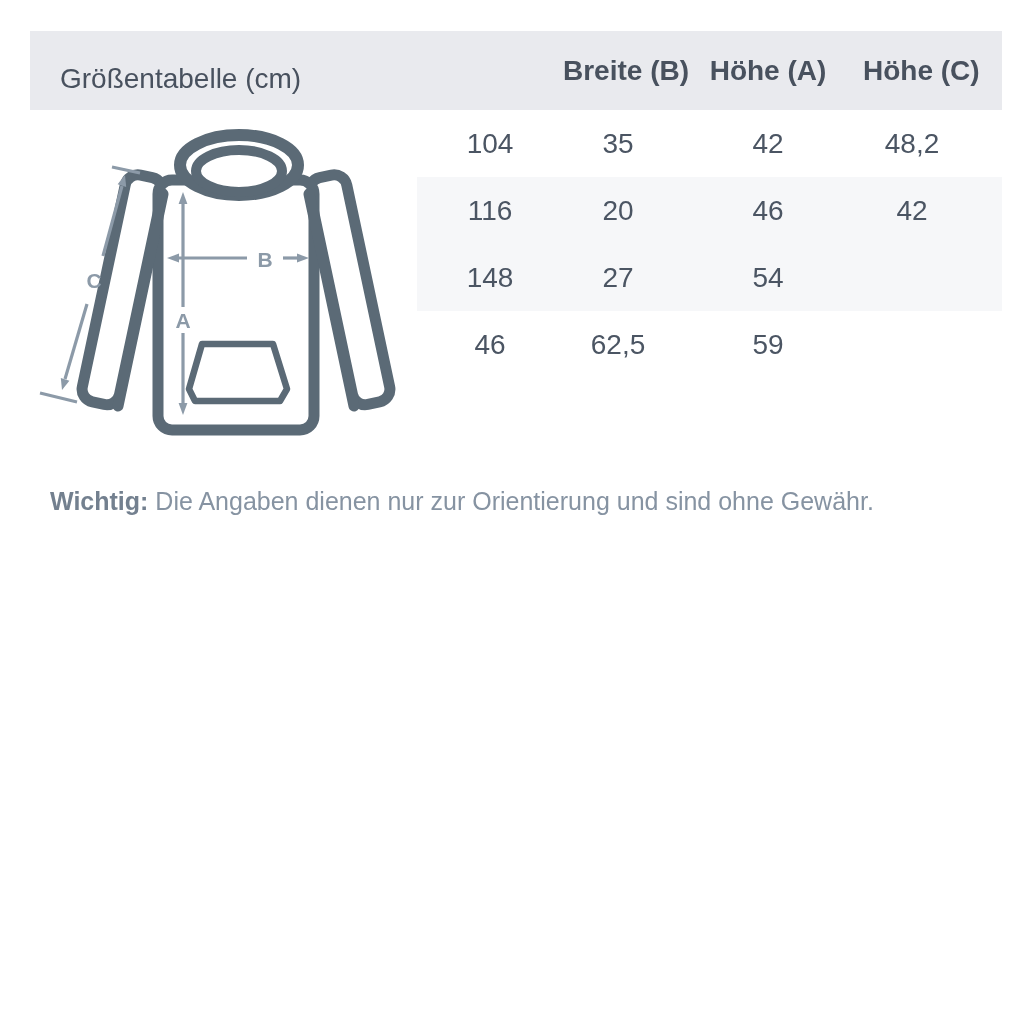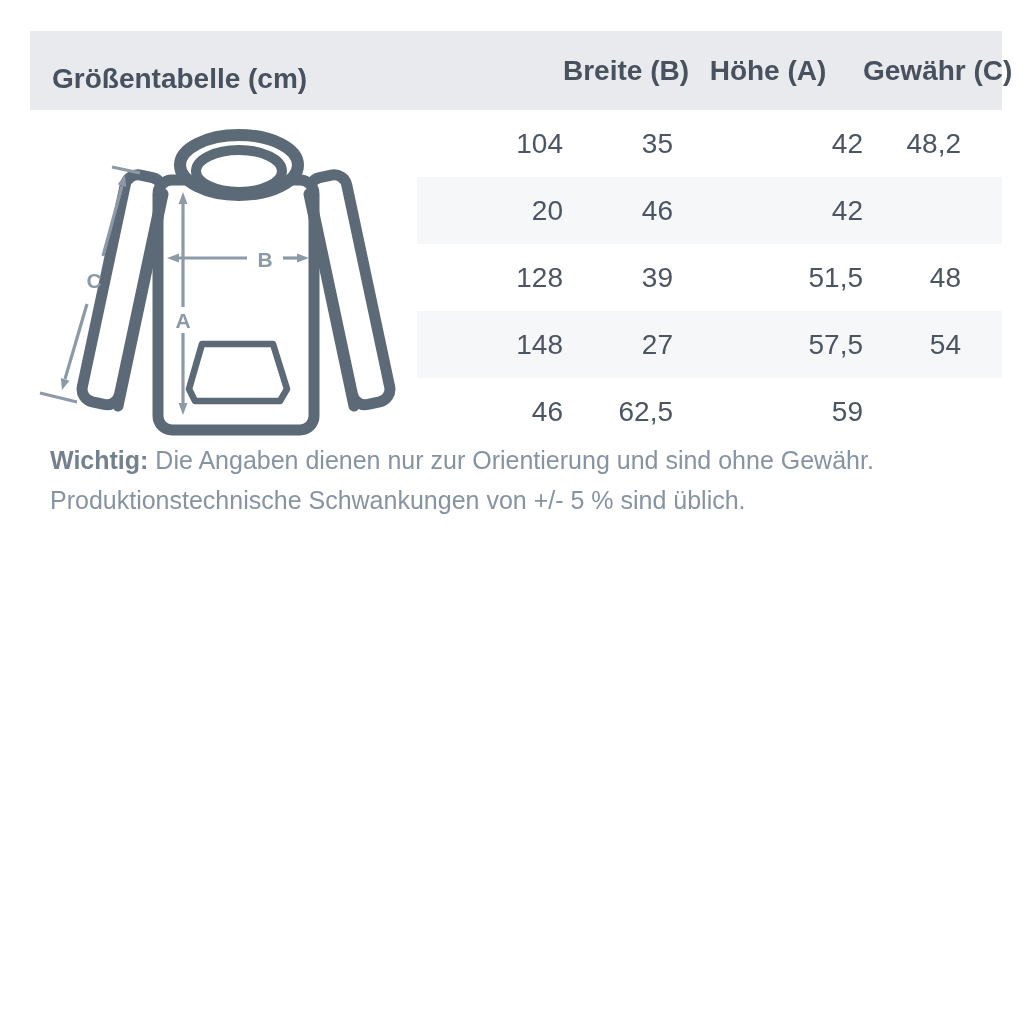--- a/index.html
+++ b/index.html
@@ -3,49 +3,49 @@
 <meta charset="utf-8">
 <style>
   html,body{margin:0;padding:0;}
   body{
     width:1024px;height:1024px;background:#ffffff;position:relative;
     font-family:"Liberation Sans", sans-serif;
     overflow:hidden;
   }
   .sheet{position:absolute;left:30px;top:31px;width:972px;}
   .hdr{display:flex;align-items:center;height:79px;background:var(--header-bg);}
-  .hdr-title{width:387px;box-sizing:border-box;padding-left:22px;
-    font-size:28px;font-weight:bold;color:var(--text-dark);white-space:nowrap;margin-top:16px;}
+  .hdr-title{width:387px;box-sizing:border-box;padding-left:30px;
+    font-size:28px;font-weight:normal;color:var(--text-dark);white-space:nowrap;margin-top:16px;}
   .hdr-cols{display:grid;grid-template-columns:146px 110px 190px 98px;width:585px;}
   .hdr-col{grid-row:1;text-align:center;font-size:28px;font-weight:bold;
     color:var(--text-dark);white-space:nowrap;}
   .hdr-col.c2{grid-column:2}.hdr-col.c3{grid-column:3}.hdr-col.c4{grid-column:4}
   .main{display:flex;}
   .diagram-cell{width:387px;height:335px;position:relative;}
   .rows{width:585px;}
   .t-row{display:grid;grid-template-columns:146px 110px 190px 98px;height:67px;align-items:center;}
   .t-row.alt{background:var(--stripe-bg);}
-  .t-cell{text-align:right;font-size:28px;color:var(--text-num);white-space:nowrap;}
-  .note{position:absolute;left:50px;top:440px;width:930px;
+  .t-cell{text-align:center;font-size:28px;color:var(--text-num);white-space:nowrap;}
+  .note{position:absolute;left:50px;top:481px;width:930px;
     font-size:25px;line-height:40px;color:var(--text-note);}
   .note b{color:var(--text-note-bold);}
   svg text{font-family:"Liberation Sans",sans-serif;font-size:21px;font-weight:bold;
     fill:var(--arrow);}
 </style>
 </head>
 <body>
 
 <div class="sheet">
 
   <div class="hdr">
     <div class="hdr-title">Größentabelle (cm)</div>
     <div class="hdr-cols">
       <div class="hdr-col c2">Breite (B)</div>
       <div class="hdr-col c3">Höhe (A)</div>
-      <div class="hdr-col c4">Gewähr (C)</div>
+      <div class="hdr-col c4">Höhe (C)</div>
     </div>
   </div>
 
   <div class="main">
 
     <div class="diagram-cell">
       <svg width="387" height="335" viewBox="0 0 387 335">
 
         <g stroke="#5b6a76" stroke-width="11" fill="#ffffff">
           <rect x="-38" y="-10" width="38" height="232" rx="13" transform="translate(133,80) rotate(12)"></rect>
@@ -95,42 +95,35 @@
     </div>
 
     <div class="rows">
       <div class="t-row">
         <div class="t-cell">104</div>
         <div class="t-cell">35</div>
         <div class="t-cell">42</div>
         <div class="t-cell">48,2</div>
       </div>
       <div class="t-row alt">
+        <div class="t-cell">116</div>
         <div class="t-cell">20</div>
         <div class="t-cell">46</div>
         <div class="t-cell">42</div>
       </div>
-      <div class="t-row">
-        <div class="t-cell">128</div>
-        <div class="t-cell">39</div>
-        <div class="t-cell">51,5</div>
-        <div class="t-cell">48</div>
-      </div>
       <div class="t-row alt">
         <div class="t-cell">148</div>
         <div class="t-cell">27</div>
-        <div class="t-cell">57,5</div>
         <div class="t-cell">54</div>
       </div>
       <div class="t-row">
         <div class="t-cell">46</div>
         <div class="t-cell">62,5</div>
         <div class="t-cell">59</div>
       </div>
     </div>
   </div>
 </div>
 
 <div class="note">
   <b>Wichtig:</b>
   <span>Die Angaben dienen nur zur Orientierung und sind ohne Gewähr.</span><br>
-  <span>Produktionstechnische Schwankungen von +/- 5 % sind üblich.</span>
 </div>
 
 </body></html>

